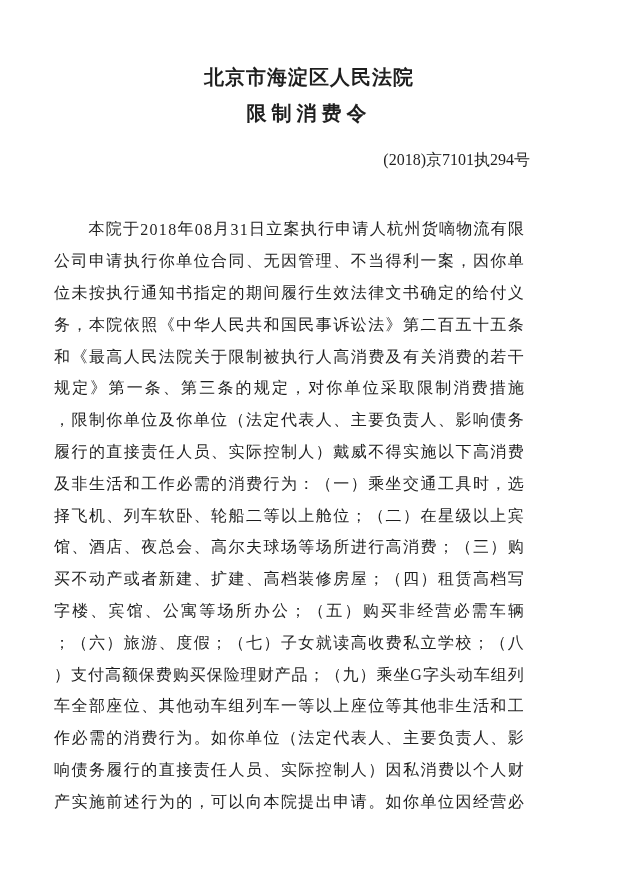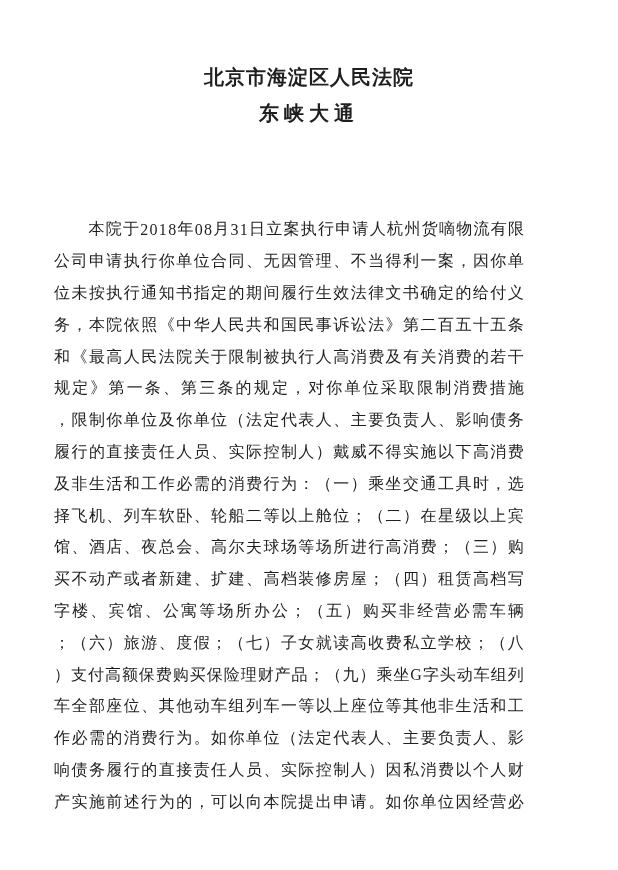--- a/index.html
+++ b/index.html
@@ -72,21 +72,22 @@
   }
   .sp {
     width: 16px;
   }
 </style>
 </head>
 <body>
 
 <div class="page" style="color: rgb(31, 31, 31); background: rgb(255, 255, 255);">
   <div class="court-name">北京市海淀区人民法院</div>
-  <div class="doc-title">东峡大通</div>
+  <div class="doc-title">限制消费令</div>
+  <div class="case-number-row">(2018)京7101执294号</div>
   <div class="body-block">
       <div class="body-line">
         <span class="ch sp">　</span>
         <span class="ch sp">　</span>
         <span class="ch">本</span>
         <span class="ch">院</span>
         <span class="ch">于</span>
         <span class="ch">2</span>
         <span class="ch">0</span>
         <span class="ch">1</span>

